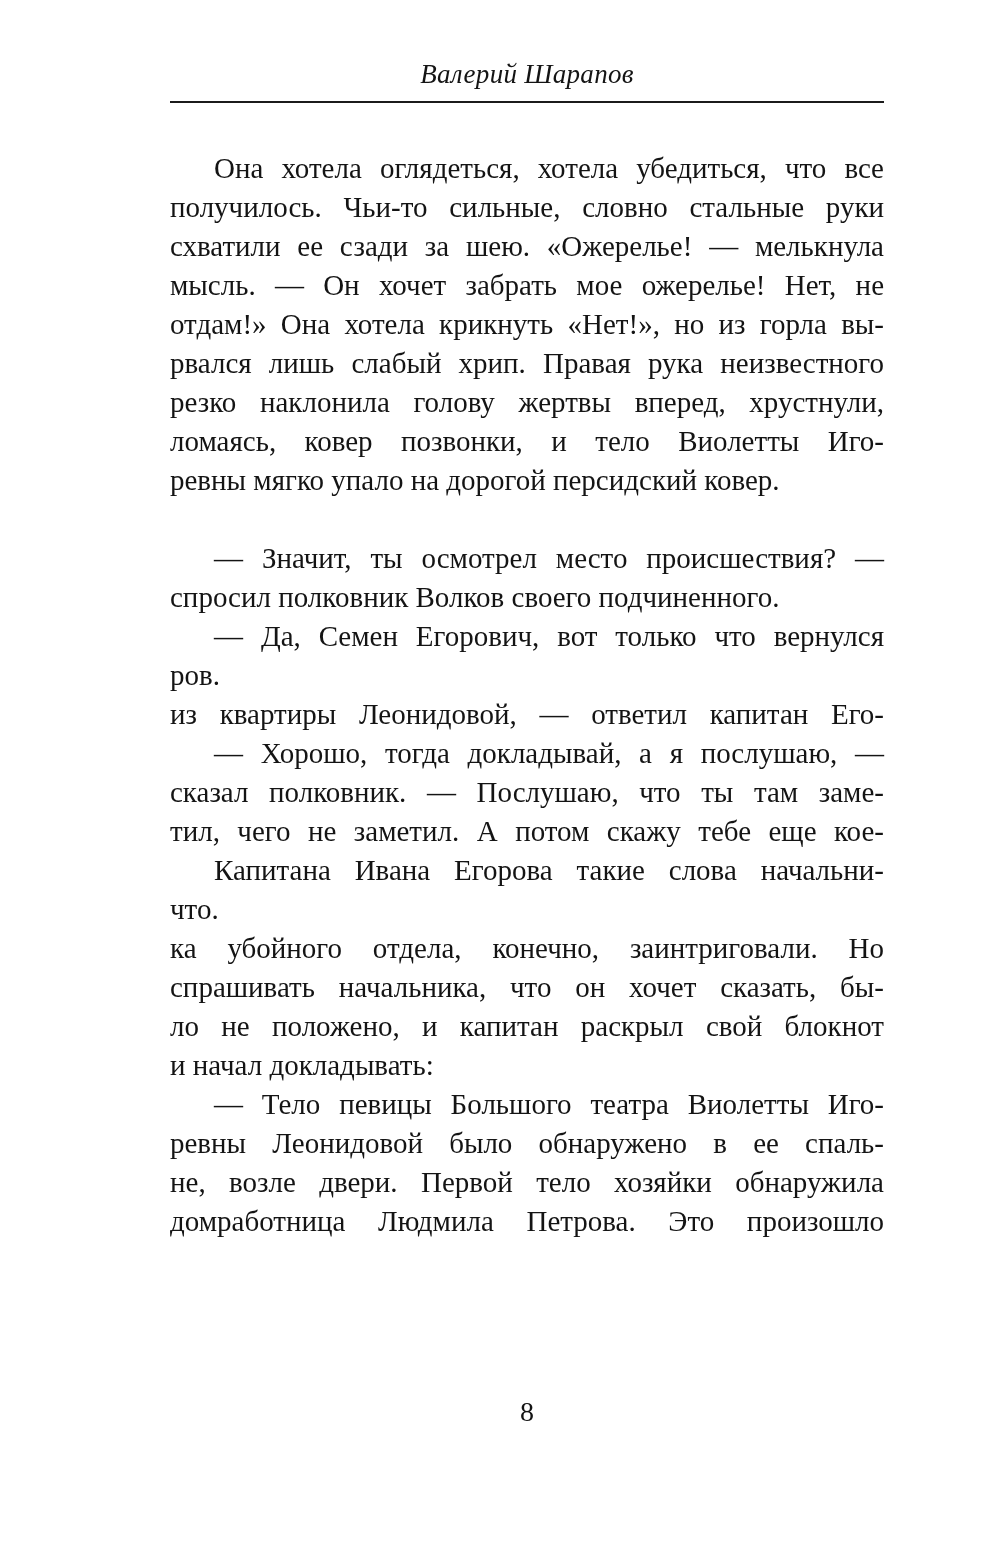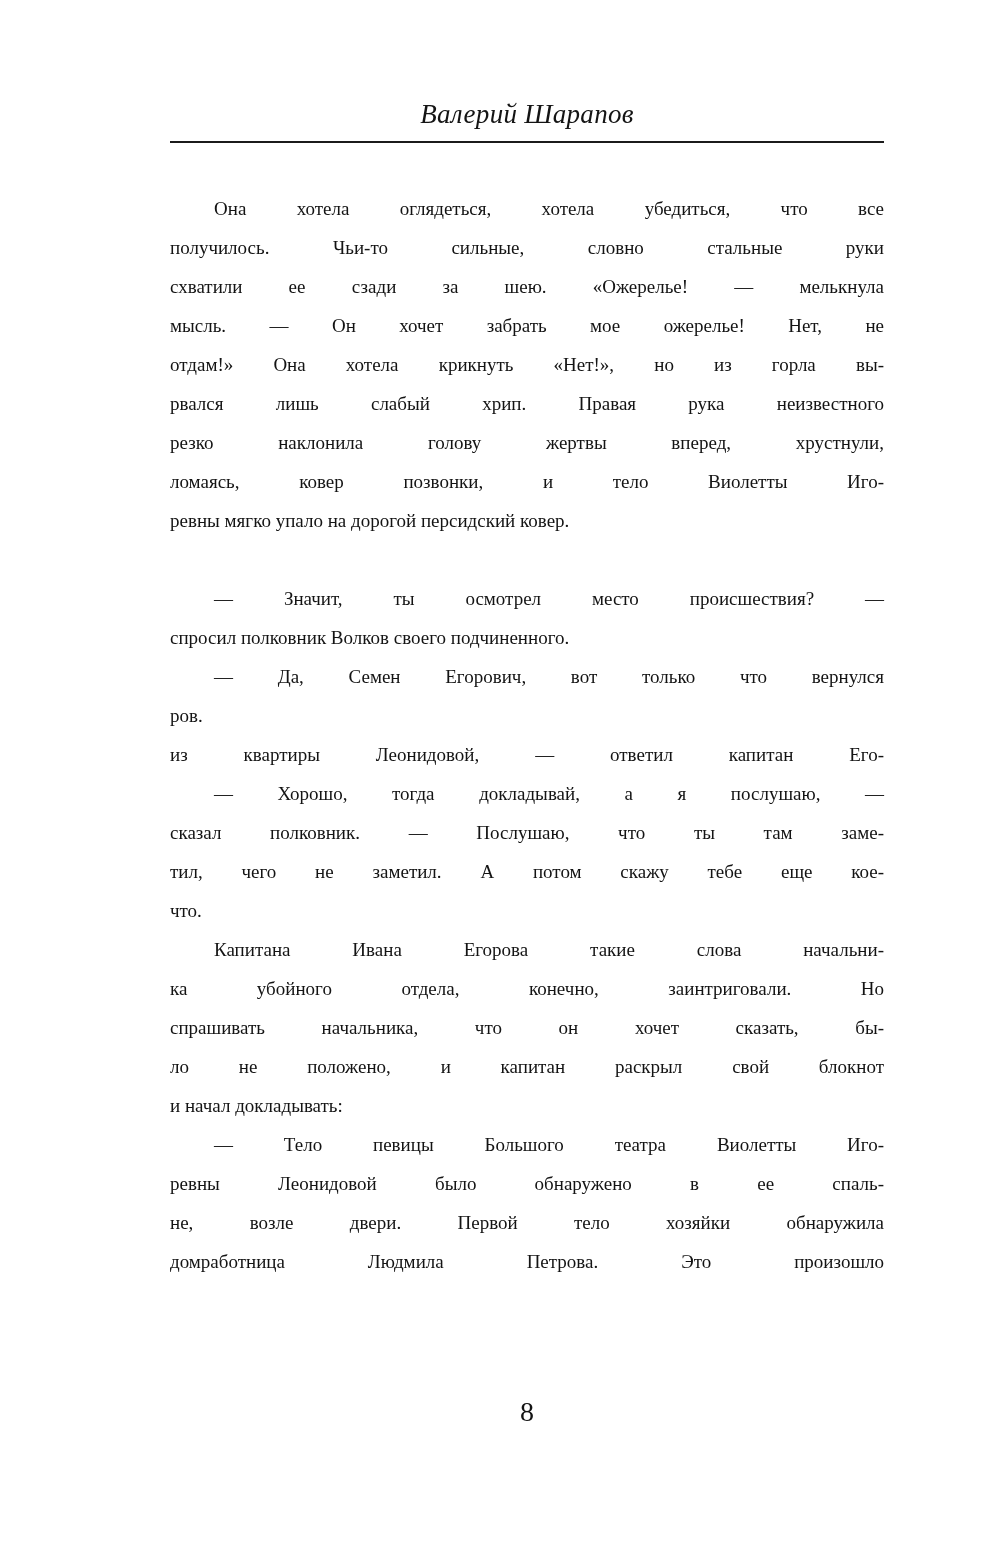--- a/index.html
+++ b/index.html
@@ -12,39 +12,39 @@
   }
   .page {
     position: relative;
     width: 1000px;
     height: 1562px;
     overflow: hidden;
     background: #ffffff;
   }
   .header {
     margin: 0 116px 0 170px;
-    padding-top: 98px;
+    padding-top: 58px;
     text-align: center;
   }
   .author {
     font-style: italic;
     font-size: 27px;
     line-height: 1.25;
     padding-bottom: 9px;
     letter-spacing: 0.3px;
   }
   .header-rule {
     margin: 0 116px 0 170px;
     border: none;
     border-top: 2px solid #1b1b1b;
     height: 0;
   }
   .text-block {
     margin: 46px 116px 0 170px;
-    font-size: 19px;
+    font-size: 29px;
     line-height: 39px;
   }
   .line {
     text-align: justify;
     text-align-last: justify;
     white-space: normal;
   }
   .line.first { text-indent: 44px; }
   .line.last { text-align-last: left; }
   .section-gap { height: 39px; }
@@ -78,22 +78,22 @@
       <div class="line last">ревны мягко упало на дорогой персидский ковер.</div>
       <div class="section-gap"></div>
       <div class="line first">— Значит, ты осмотрел место происшествия? —</div>
       <div class="line last">спросил полковник Волков своего подчиненного.</div>
       <div class="line first">— Да, Семен Егорович, вот только что вернулся</div>
       <div class="line last">ров.</div>
       <div class="line">из квартиры Леонидовой, — ответил капитан Его-</div>
       <div class="line first">— Хорошо, тогда докладывай, а я послушаю, —</div>
       <div class="line">сказал полковник. — Послушаю, что ты там заме-</div>
       <div class="line">тил, чего не заметил. А потом скажу тебе еще кое-</div>
+      <div class="line first">Капитана Ивана Егорова такие слова начальни-</div>
       <div class="line last">что.</div>
-      <div class="line first">Капитана Ивана Егорова такие слова начальни-</div>
       <div class="line">ка убойного отдела, конечно, заинтриговали. Но</div>
       <div class="line">спрашивать начальника, что он хочет сказать, бы-</div>
       <div class="line">ло не положено, и капитан раскрыл свой блокнот</div>
       <div class="line last">и начал докладывать:</div>
       <div class="line first">— Тело певицы Большого театра Виолетты Иго-</div>
       <div class="line">ревны Леонидовой было обнаружено в ее спаль-</div>
       <div class="line">не, возле двери. Первой тело хозяйки обнаружила</div>
       <div class="line">домработница Людмила Петрова. Это произошло</div>
     </div>
 

